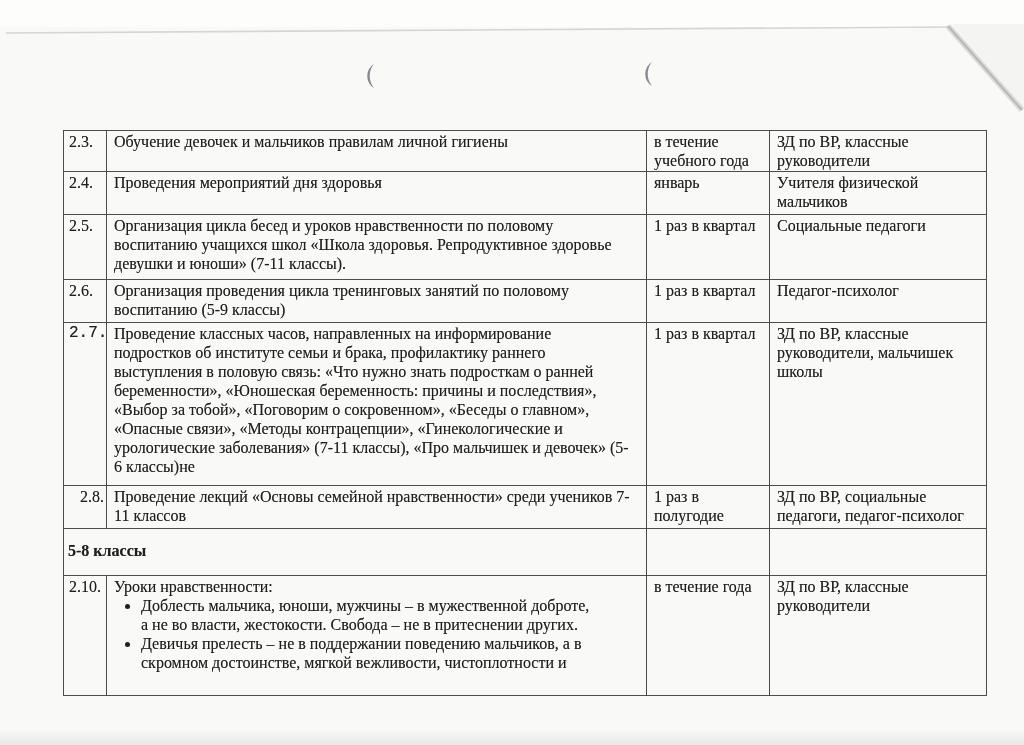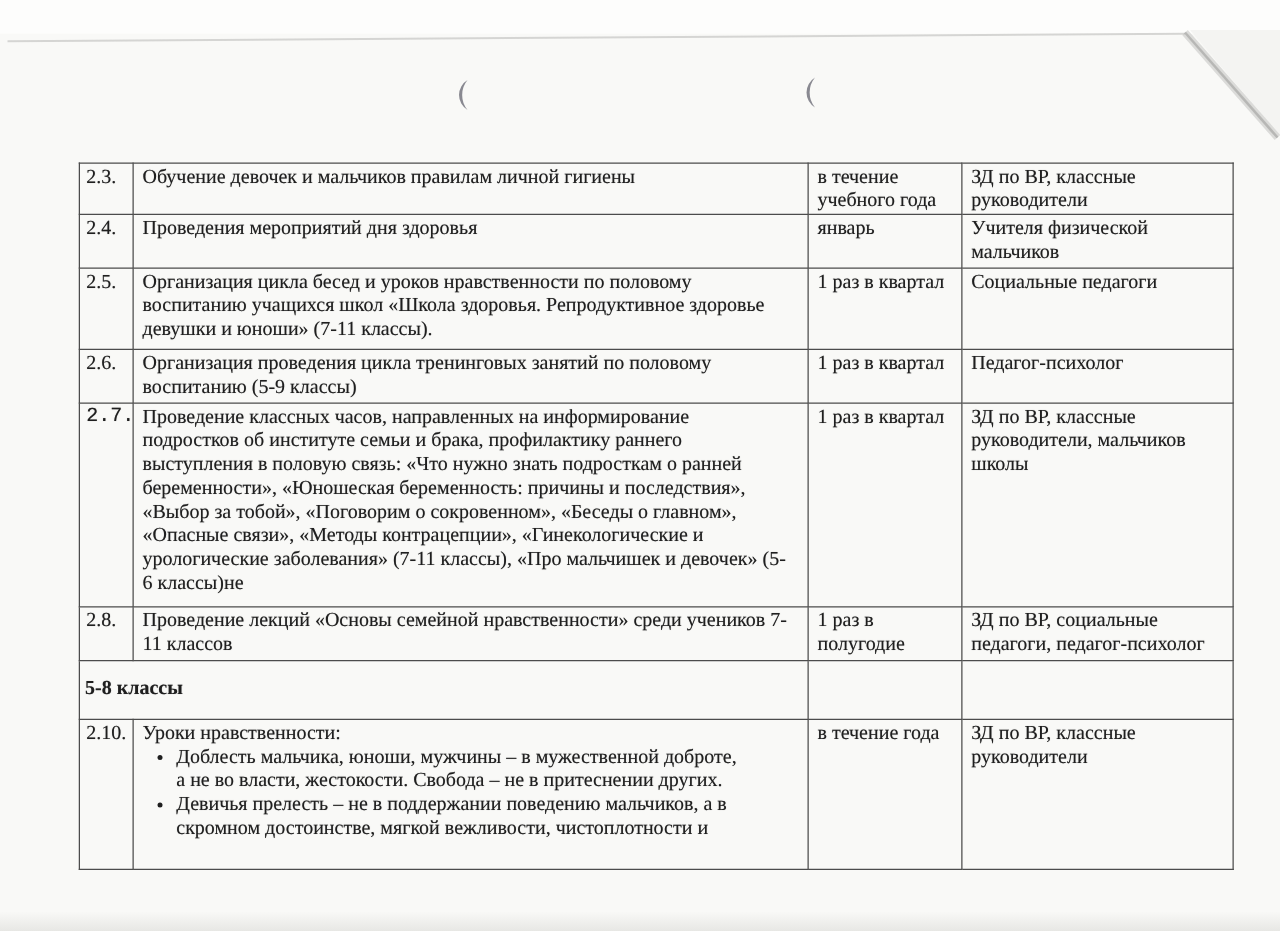--- a/index.html
+++ b/index.html
@@ -85,24 +85,24 @@
         <tr>
           <td class="num" style="height: 40px; margin-left: 20px;">2.6.</td>
           <td class="activity"><span>Организация проведения цикла тренинговых занятий по половому воспитанию (5-9 классы)</span></td>
           <td>1 раз в квартал</td>
           <td>Педагог-психолог</td>
         </tr>
         <tr>
           <td class="num" style="height: 160px; font-family: Liberation Mono, monospace;">2.7.</td>
           <td class="activity"><span>Проведение классных часов, направленных на информирование подростков об институте семьи и брака, профилактику раннего выступления в половую связь: «Что нужно знать подросткам о ранней беременности», «Юношеская беременность: причины и последствия», «Выбор за тобой», «Поговорим о сокровенном», «Беседы о главном», «Опасные связи», «Методы контрацепции», «Гинекологические и урологические заболевания» (7-11 классы), «Про мальчишек и девочек» (5-6 классы)не</span></td>
           <td>1 раз в квартал</td>
-          <td>ЗД по ВР, классные руководители, мальчиков школы</td>
+          <td>ЗД по ВР, классные руководители, мальчишек школы</td>
         </tr>
         <tr>
-          <td class="num" style="height: 40px;">2.8.</td>
+          <td class="num" style="height: 40px; text-align: right;">2.8.</td>
           <td class="activity"><span>Проведение лекций «Основы семейной нравственности» среди учеников 7-11 классов</span></td>
           <td>1 раз в полугодие</td>
           <td>ЗД по ВР, социальные педагоги, педагог-психолог</td>
         </tr>
         <tr>
           <td class="section" colspan="2" style="height: 22px;">5-8 классы</td>
           <td></td>
           <td></td>
         </tr>
         <tr>

